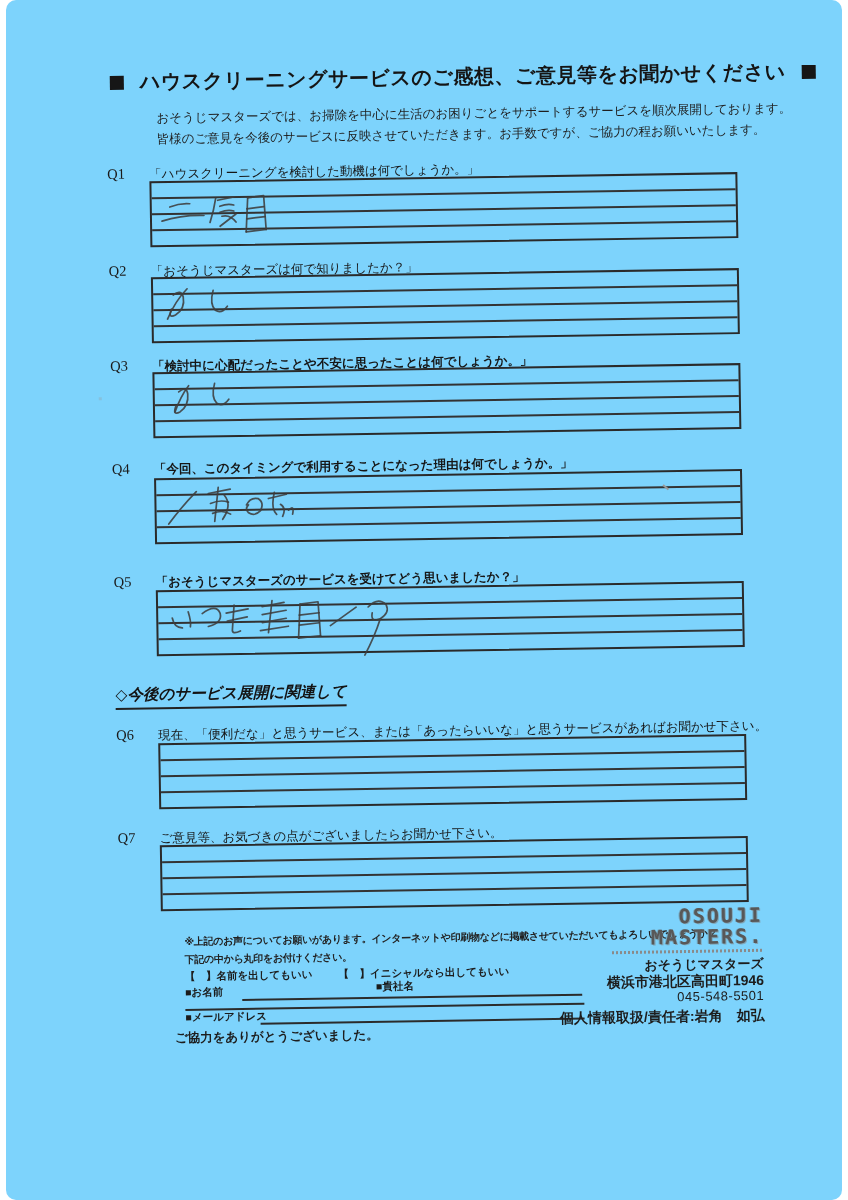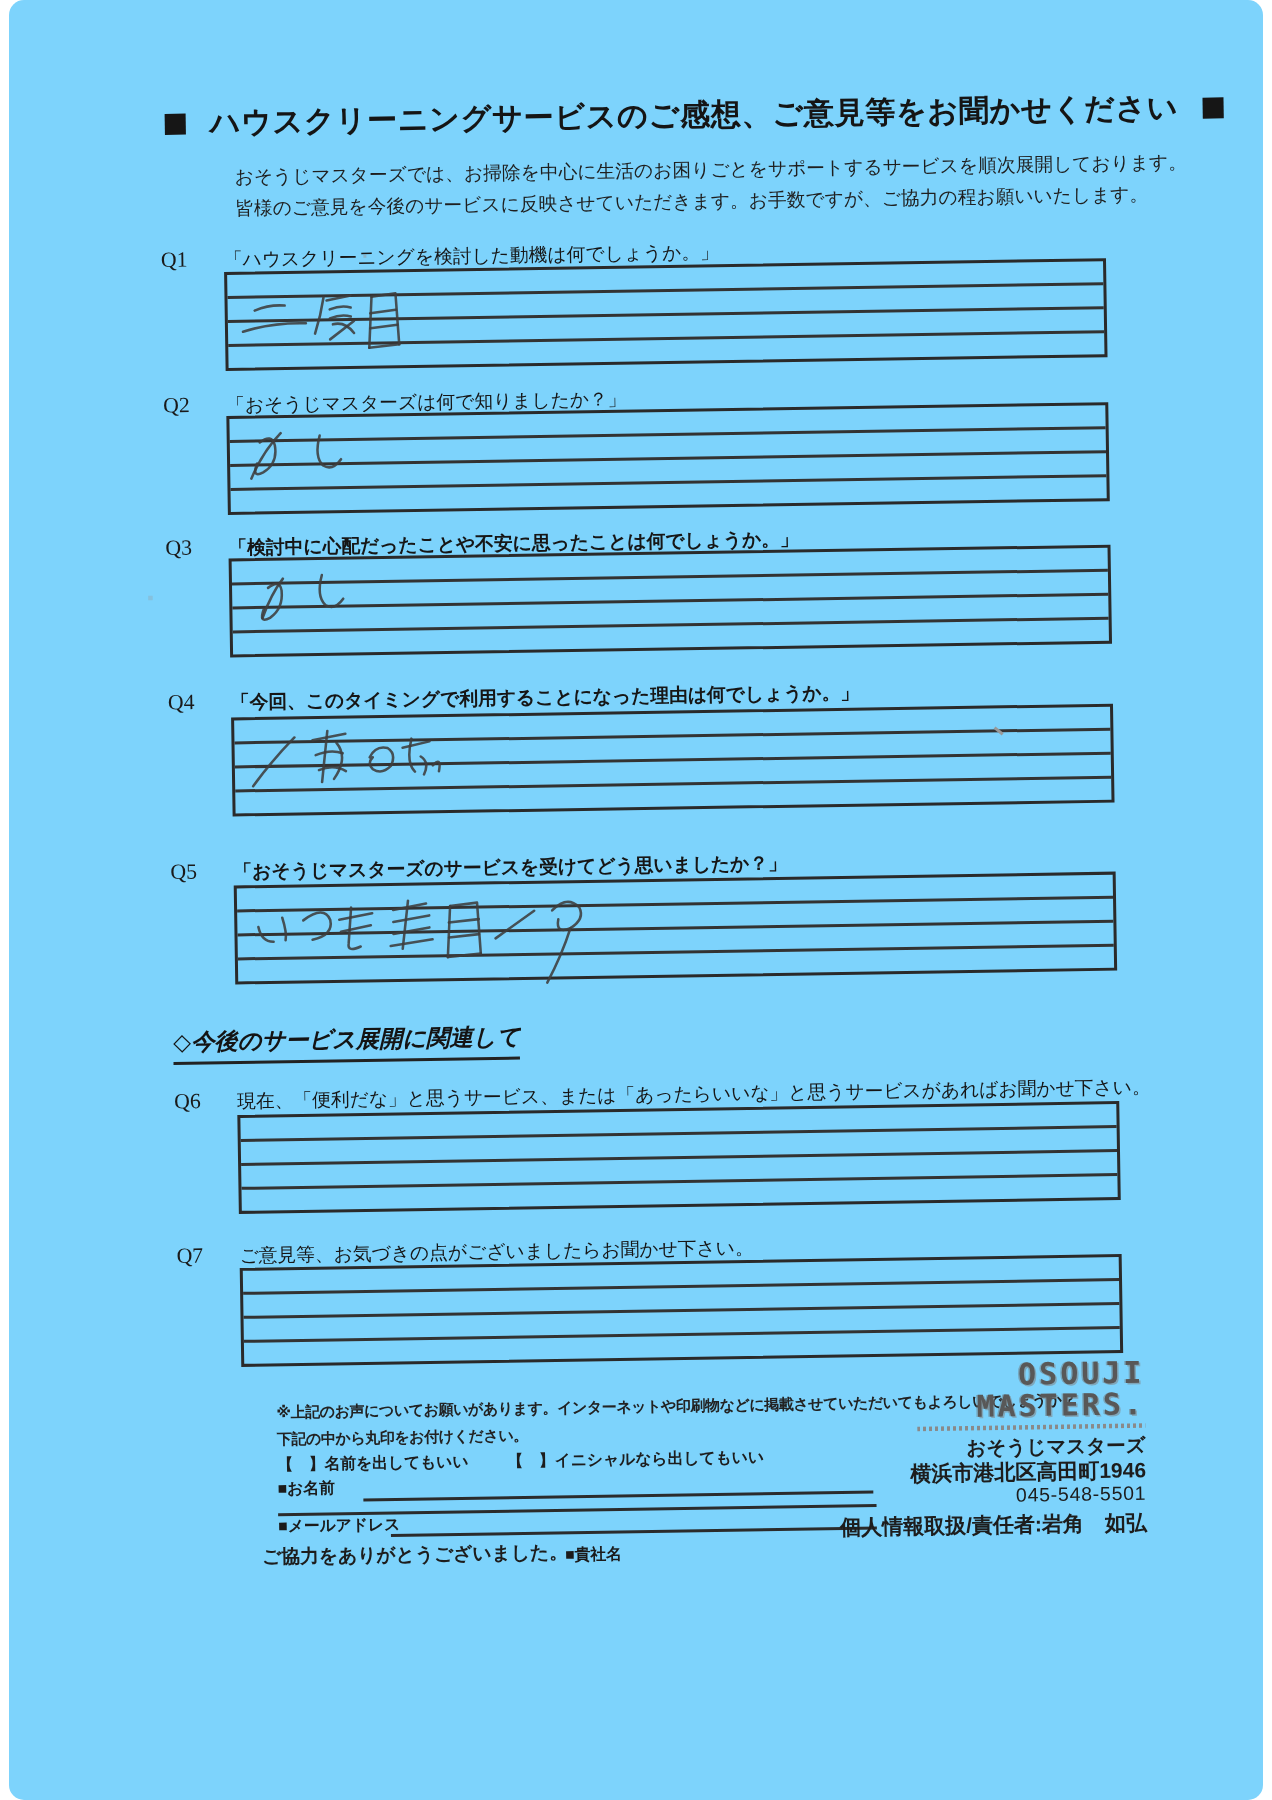--- a/index.html
+++ b/index.html
@@ -200,21 +200,21 @@
     <div class="hl" style="top:46px"></div>
   </div>
 
   <div class="fnote" style="top:931px">※上記のお声についてお願いがあります。インターネットや印刷物などに掲載させていただいてもよろしいでしょうか？</div>
   <div class="fnote" style="top:949px">下記の中から丸印をお付けください。</div>
   <div class="fopts">
     <span class="opt">【　】名前を出してもいい</span><span class="opt">【　】イニシャルなら出してもいい</span>
   </div>
 
   <div class="flabel" style="left:173px;top:982px">■お名前</div>
-  <div class="flabel" style="left:364px;top:1029px">■貴社名</div>
+  <div class="flabel" style="left:364px;top:979px">■貴社名</div>
   <div class="rule" style="left:230px;top:996px;width:340px"></div>
   <div class="rule" style="left:173px;top:1005px;width:399px"></div>
   <div class="flabel" style="left:173px;top:1007px">■メールアドレス</div>
   <div class="rule" style="left:248px;top:1020px;width:324px"></div>
 
   <div class="thanks">ご協力をありがとうございました。</div>
 
   <div class="company">
     <div class="logo">
       <div>OSOUJI</div>

